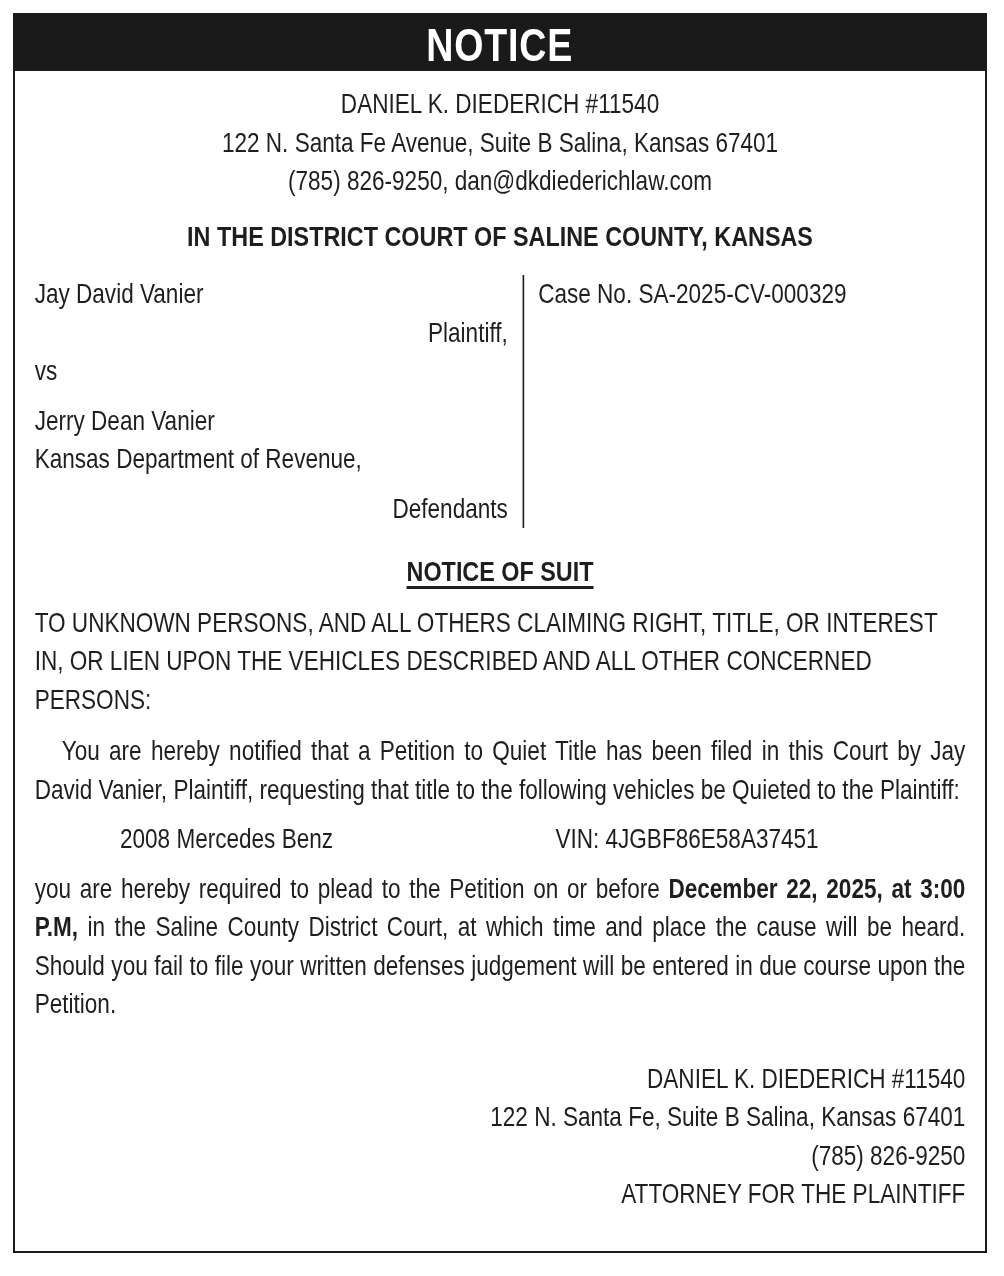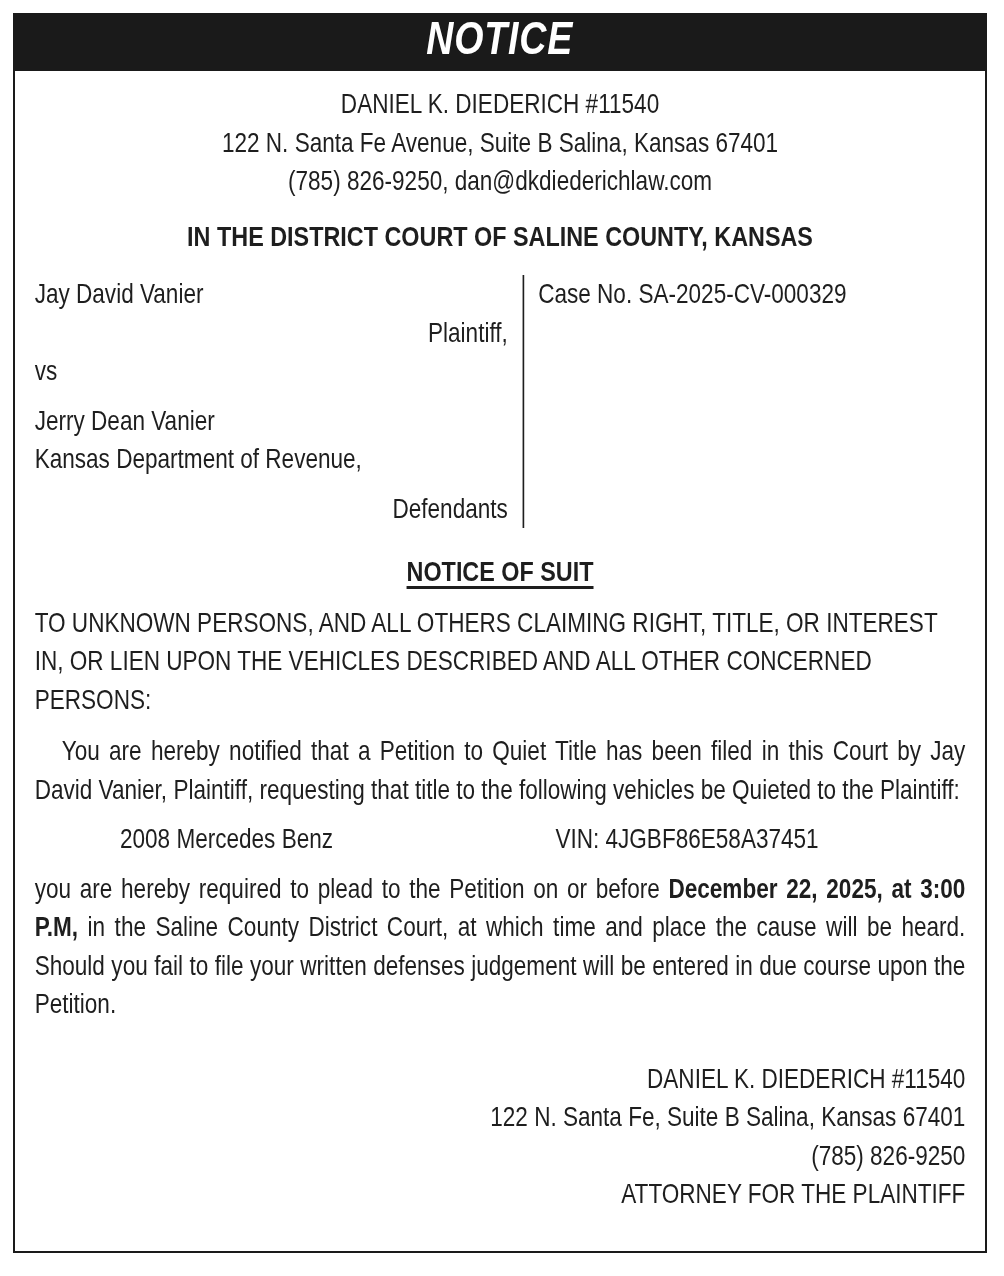--- a/index.html
+++ b/index.html
@@ -23,23 +23,22 @@
     height: 1240px;
     border: 2px solid #1a1a1a;
     background: #ffffff;
     overflow: hidden;
   }
   .banner {
     height: 57px;
     margin: -1px -1px 0 -1px;
     background: #1a1a1a;
     display: flex;
-    align-items: flex-start;
+    align-items: flex-end;
     justify-content: center;
-    font-style: italic;
   }
   .banner-title {
     color: #ffffff;
     font-weight: bold;
     font-size: 47px;
     line-height: 1;
     display: inline-block;
     transform: scaleX(0.8);
     letter-spacing: 1px;
     padding-bottom: 3px;

